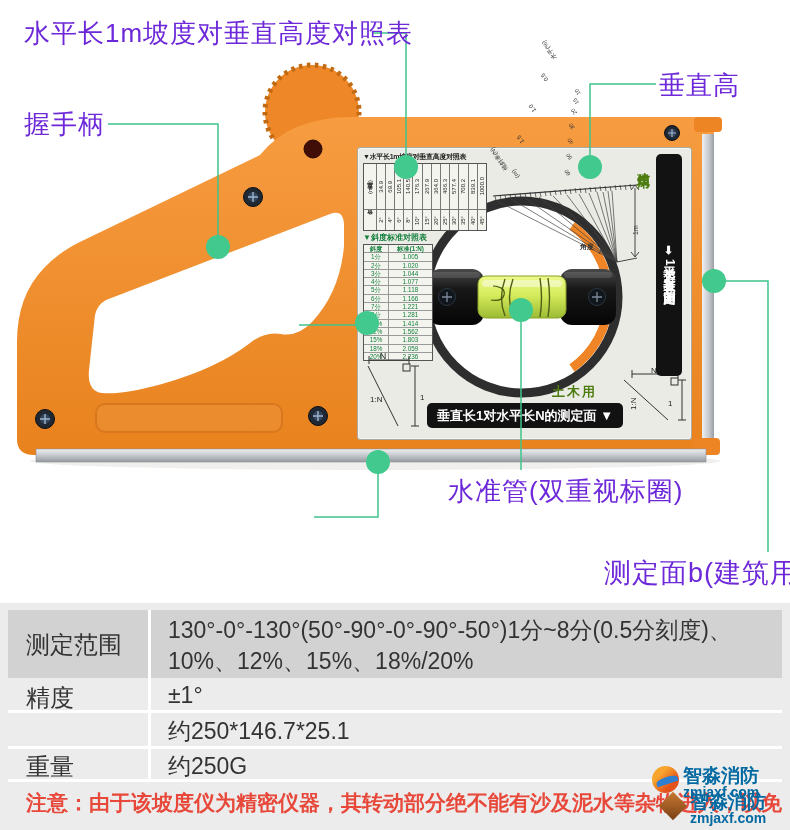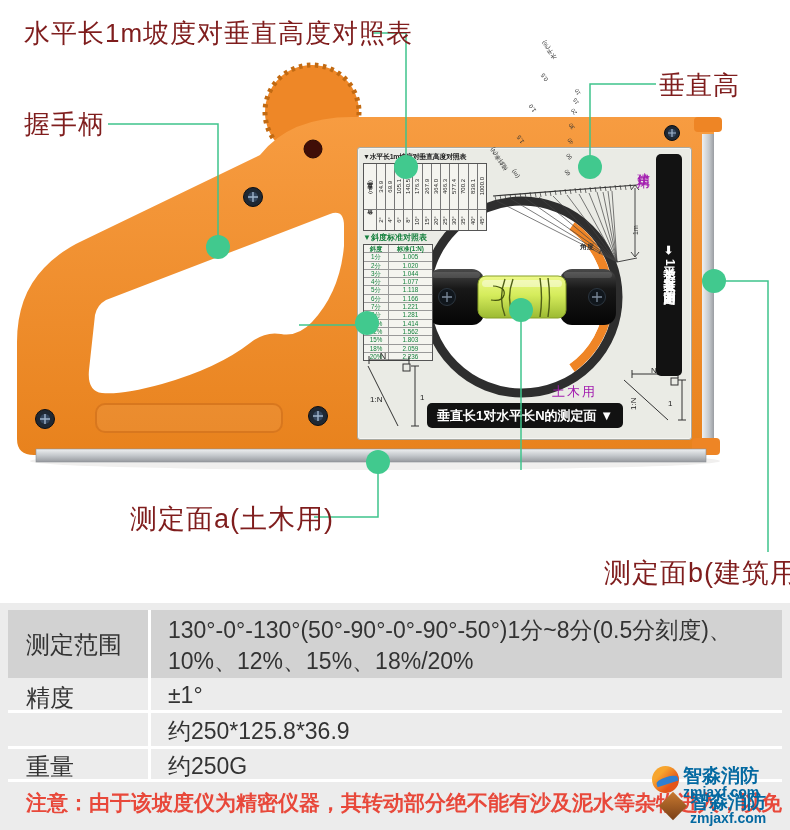--- a/index.html
+++ b/index.html
@@ -1,21 +1,21 @@
 <!DOCTYPE html>
 <html><head>
 <meta charset="utf-8">
 <style>
   html,body{margin:0;padding:0;}
   body{font-family:"Liberation Sans","DejaVu Sans",sans-serif;}
   .stage{position:relative;width:790px;height:830px;background:#ffffff;overflow:hidden;}
   .abs{position:absolute;}
   svg{display:block;}
   
-  .callout{position:absolute;color:#7f1d1d;font-size:26px;letter-spacing:1px;white-space:nowrap;text-align:center;}
+  .callout{position:absolute;color:#6d28d9;font-size:26px;letter-spacing:1px;white-space:nowrap;text-align:center;}
   
   .plate{position:absolute;left:357px;top:147px;width:333px;height:291px;background:#eaebe5;
          border:1px solid #aaaaa2;border-radius:3px;box-shadow:inset 0 0 0 1px rgba(255,255,255,.5);}
   
   .t1{position:absolute;left:363px;top:152px;width:126px;color:#222;}
   .t1-title{font-size:7px;font-weight:bold;white-space:nowrap;letter-spacing:-.3px;}
   .t1-grid{display:flex;margin-top:1px;border:1px solid #555;background:#f4f4ef;width:124px;height:68px;box-sizing:border-box;}
   .t1col{flex:1;display:flex;flex-direction:column;border-left:1px solid #777;min-width:0;}
   .t1col:first-child{border-left:none;flex:1.4;}
   .t1a{height:46px;border-bottom:1px solid #777;display:flex;align-items:center;justify-content:center;overflow:hidden;}
@@ -29,21 +29,21 @@
   .t2row:first-child{border-top:none;}
   .t2row div{font-size:6.3px;line-height:7.3px;text-align:center;}
   .t2row div:first-child{width:24px;border-right:1px solid #999;}
   .t2row div:last-child{flex:1;}
   .t2hdr div{font-weight:bold;}
   
   .band-bottom{position:absolute;left:427px;top:403px;width:196px;height:25px;background:#121212;border-radius:5px;
                color:#fff;font-size:13px;font-weight:bold;display:flex;align-items:center;justify-content:center;white-space:nowrap;}
   .band-right{position:absolute;left:656px;top:154px;width:26px;height:222px;background:#121212;border-radius:5px;
               color:#fff;font-size:12px;font-weight:bold;writing-mode:vertical-rl;display:flex;align-items:center;justify-content:center;letter-spacing:1px;white-space:nowrap;}
-  .vert-label{position:absolute;writing-mode:vertical-rl;font-weight:normal;color:#a21caf;letter-spacing:2px;}
+  .vert-label{position:absolute;writing-mode:vertical-rl;font-weight:bold;color:#4d7c0f;letter-spacing:2px;}
   
   .fan{position:absolute;left:487px;top:158px;width:176px;height:122px;}
   .fan span{position:absolute;font-size:6px;color:#333;white-space:nowrap;transform:rotate(-62deg);transform-origin:left bottom;}
   .fan .norot{transform:none;font-size:7px;}
   .diag{position:absolute;color:#333;}
   .diag text{font-family:"Liberation Sans","DejaVu Sans",sans-serif;}
   
   .spec{position:absolute;left:0;top:603px;width:790px;height:227px;background:#ececec;color:#333;}
   .spec .row1{position:absolute;left:8px;top:7px;width:774px;height:68px;background:#d2d2d2;}
   .spec .vdiv{position:absolute;left:148px;top:7px;width:3px;height:169px;background:#fff;}
@@ -415,38 +415,38 @@
       <circle cx="367" cy="323" r="12"></circle>
       <circle cx="521" cy="310" r="12"></circle>
       <circle cx="378" cy="462" r="12"></circle>
       <circle cx="714" cy="281" r="12"></circle>
     </g>
   </svg>
 
   <div class="callout" style="left:24px;top:16px">水平长1m坡度对垂直高度对照表</div>
   <div class="callout" style="left:24px;top:107px">握手柄</div>
   <div class="callout" style="left:659px;top:68px">垂直高</div>
-  <div class="callout" style="left:130px;top:501px;font-size:27px">测定面a(土木用)</div>
+  <div class="callout" style="left:448px;top:474px">水准管(双重视标圈)</div>
   <div class="callout" style="left:604px;top:555px;font-size:27px">测定面b(建筑用)</div>
 
   <div class="spec">
     <div class="row1"></div>
     <div class="vdiv"></div>
     <div class="hline" style="top:107px"></div>
     <div class="hline" style="top:143px"></div>
     <div class="hline" style="top:176px"></div>
 
     <div class="spec-label" style="top:26px">测定范围</div>
     <div class="spec-val" style="top:12px">130°-0°-130°(50°-90°-0°-90°-50°)1分~8分(0.5分刻度)、</div>
     <div class="spec-val" style="top:43px">10%、12%、15%、18%/20%</div>
 
     <div class="spec-label" style="top:79px">精度</div>
     <div class="spec-val" style="top:79px">±1°</div>
 
-    <div class="spec-val" style="top:113px">约250*125.8*36.9</div>
+    <div class="spec-val" style="top:113px">约250*146.7*25.1</div>
 
     <div class="spec-label" style="top:148px">重量</div>
     <div class="spec-val" style="top:148px">约250G</div>
 
     <div class="note">注意：由于该坡度仪为精密仪器，其转动部分绝不能有沙及泥水等杂物进入，以免</div>
   </div>
 
   <div class="wm" style="left:652px;top:766px">
     <div class="logo1"></div>
     <div style="margin-left:4px">

